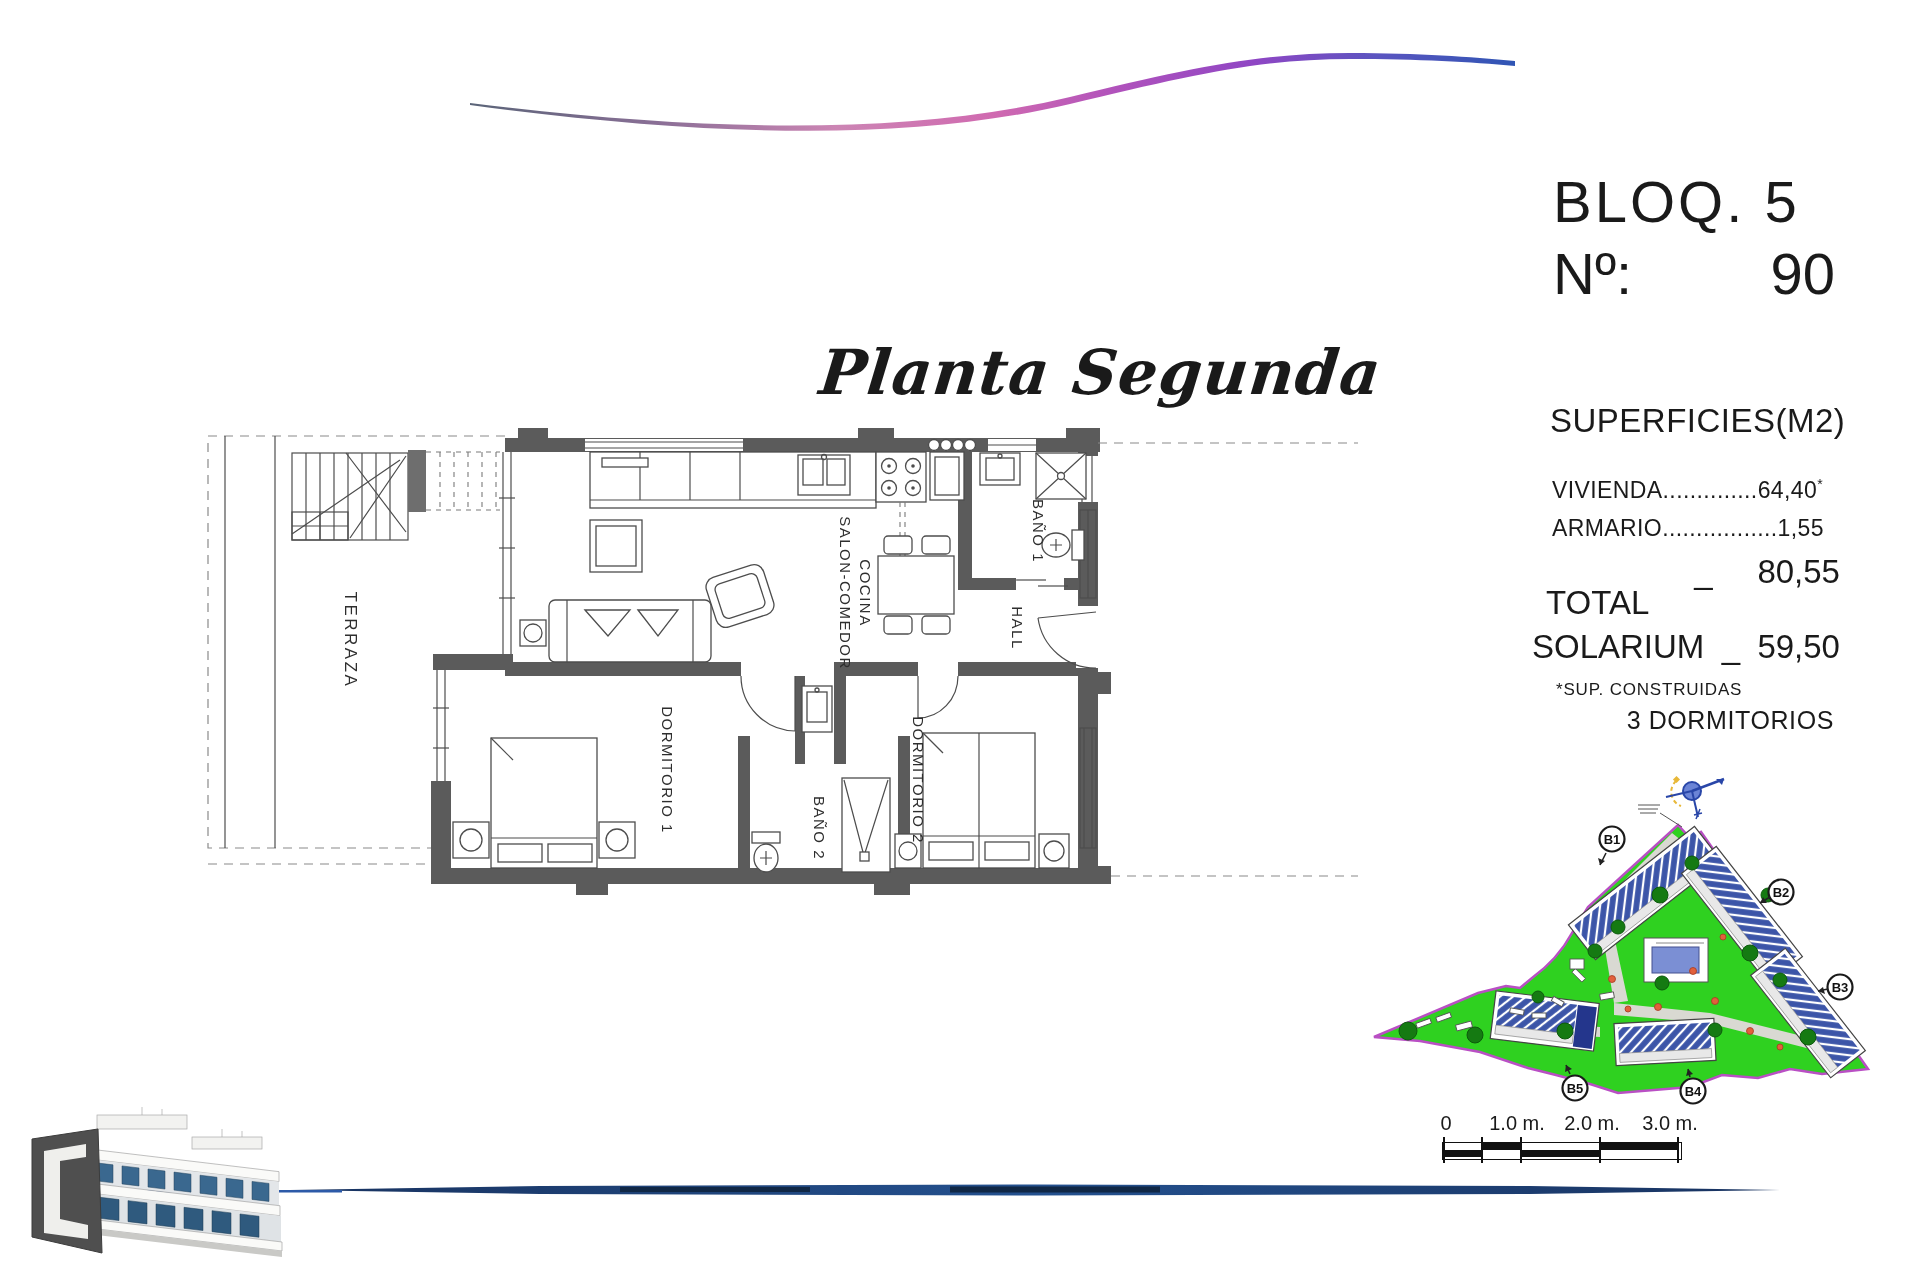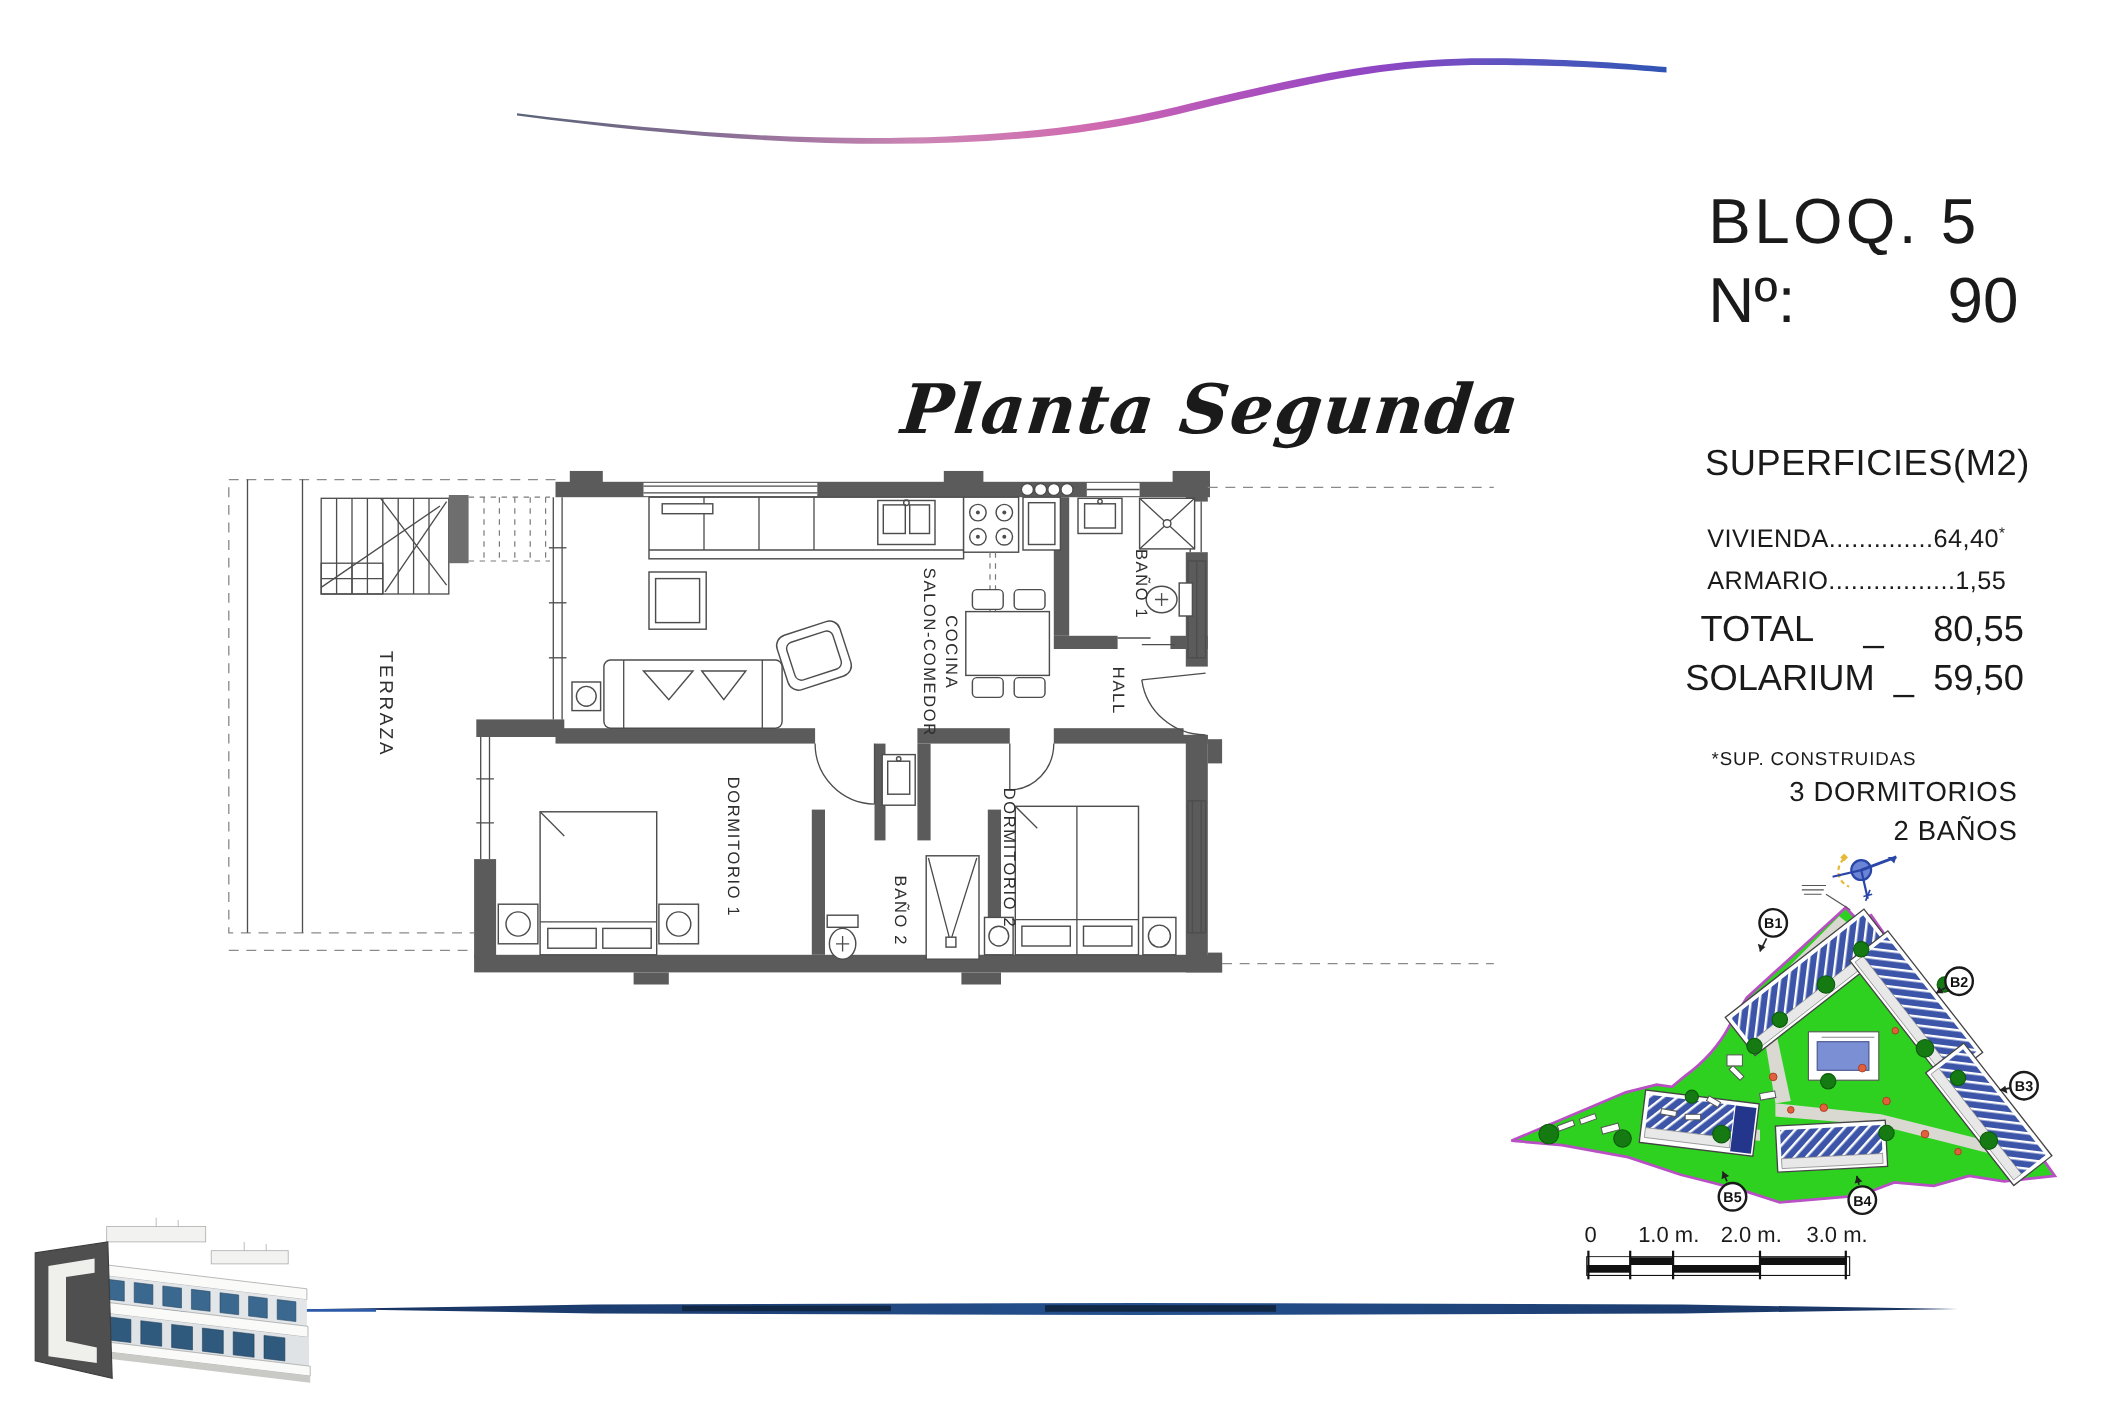--- a/index.html
+++ b/index.html
@@ -8,21 +8,21 @@
   .abs{position:absolute;}
   
   .bloq{left:1553px;top:168px;font-size:58px;letter-spacing:3px;font-weight:500;white-space:nowrap;}
   .numrow{left:1553px;top:240px;width:282px;display:flex;justify-content:space-between;
           font-size:58px;font-weight:500;}
   .superf-h{left:1550px;top:402px;font-size:33px;letter-spacing:0.5px;font-weight:500;white-space:nowrap;}
   .superf-rows{left:1552px;top:468px;font-size:23px;letter-spacing:0.4px;line-height:32px;white-space:nowrap;}
   .superf-rows sup{font-size:14px;}
   .totals{left:1532px;top:550px;width:308px;font-size:33px;font-weight:500;}
   .totrow{display:flex;justify-content:space-between;line-height:44px;}
-  .totrow .pad{padding-left:14px;}
+  .totrow .pad{padding-left:14px;margin-top:31px;}
   .footnote{left:1556px;top:680px;font-size:17px;letter-spacing:0.8px;}
   .bednotes{left:1548px;top:702px;width:286px;text-align:right;font-size:25px;
             letter-spacing:0.6px;line-height:36px;}
   .plan-title{left:820px;top:336px;width:540px;text-align:center;
       font-family:"DejaVu Serif",serif;font-style:italic;font-weight:bold;
       font-size:62px;letter-spacing:1px;transform:skewX(-6deg);white-space:nowrap;}
   
   .thin{stroke:#4d4d4d;stroke-width:1.2;fill:none;}
   .furn{stroke:#4d4d4d;stroke-width:1.3;fill:#ffffff;}
   .furno{stroke:#4d4d4d;stroke-width:1.3;fill:none;}
@@ -79,21 +79,20 @@
   </div>
   <div class="totrow">
     <span>SOLARIUM</span>
     <span>_</span>
     <span>59,50</span>
   </div>
 </div>
 <div class="abs footnote">*SUP. CONSTRUIDAS</div>
 <div class="abs bednotes">
   <div>3 DORMITORIOS</div>
-  <div>2 BAÑOS</div>
 </div>
 
 <div class="abs plan-title">Planta Segunda</div>
 
 <svg class="abs" style="left:200px;top:428px;" width="1160" height="480" viewBox="0 0 1160 480">
 
   <g>
     <path class="dash" d="M305,8 L8,8 L8,420 L231,420"></path>
     <path class="dash" d="M8,436 L231,436"></path>
     <line class="thin" x1="25" y1="8" x2="25" y2="420"></line>

